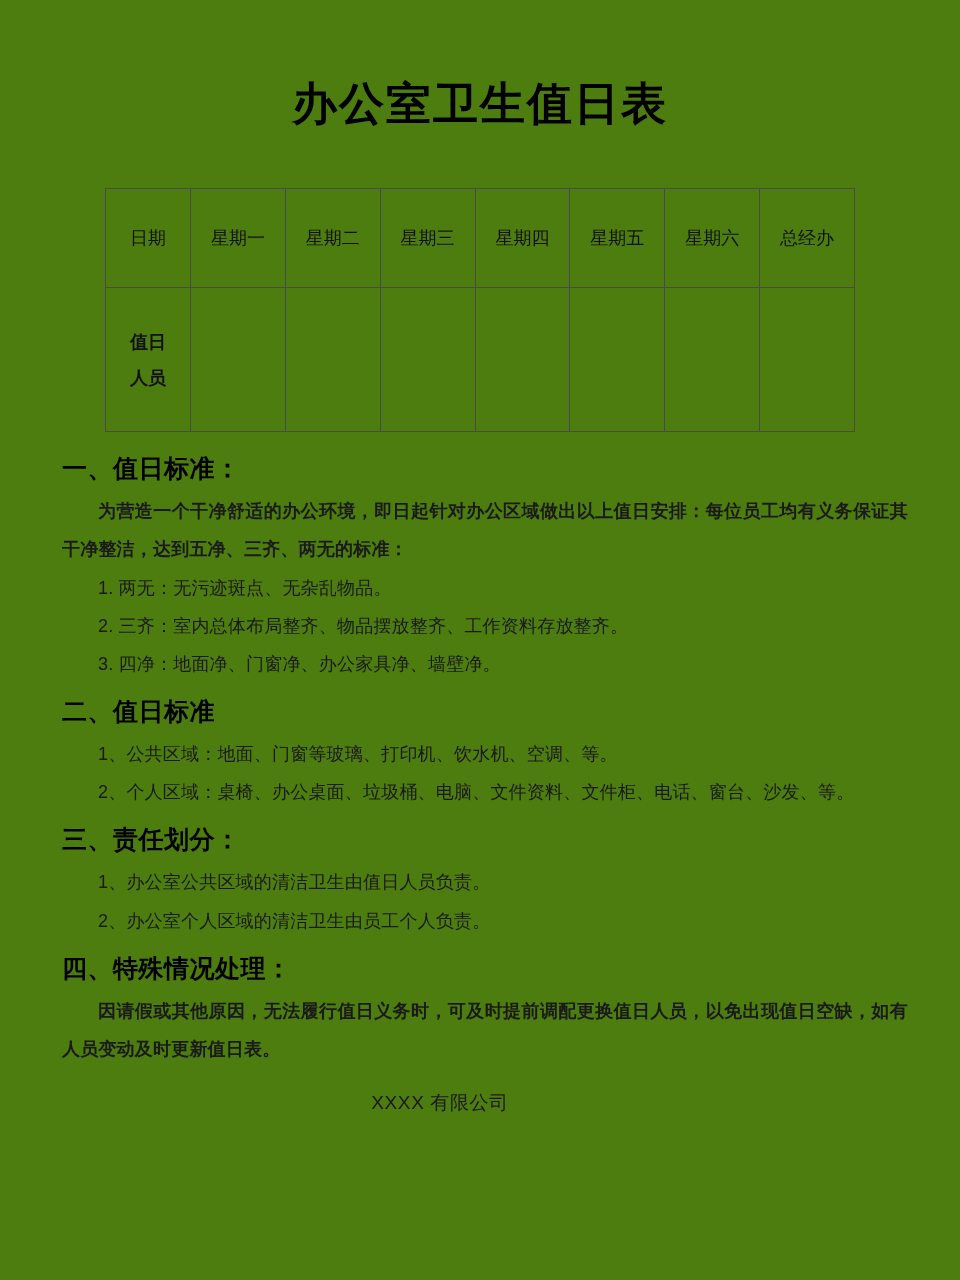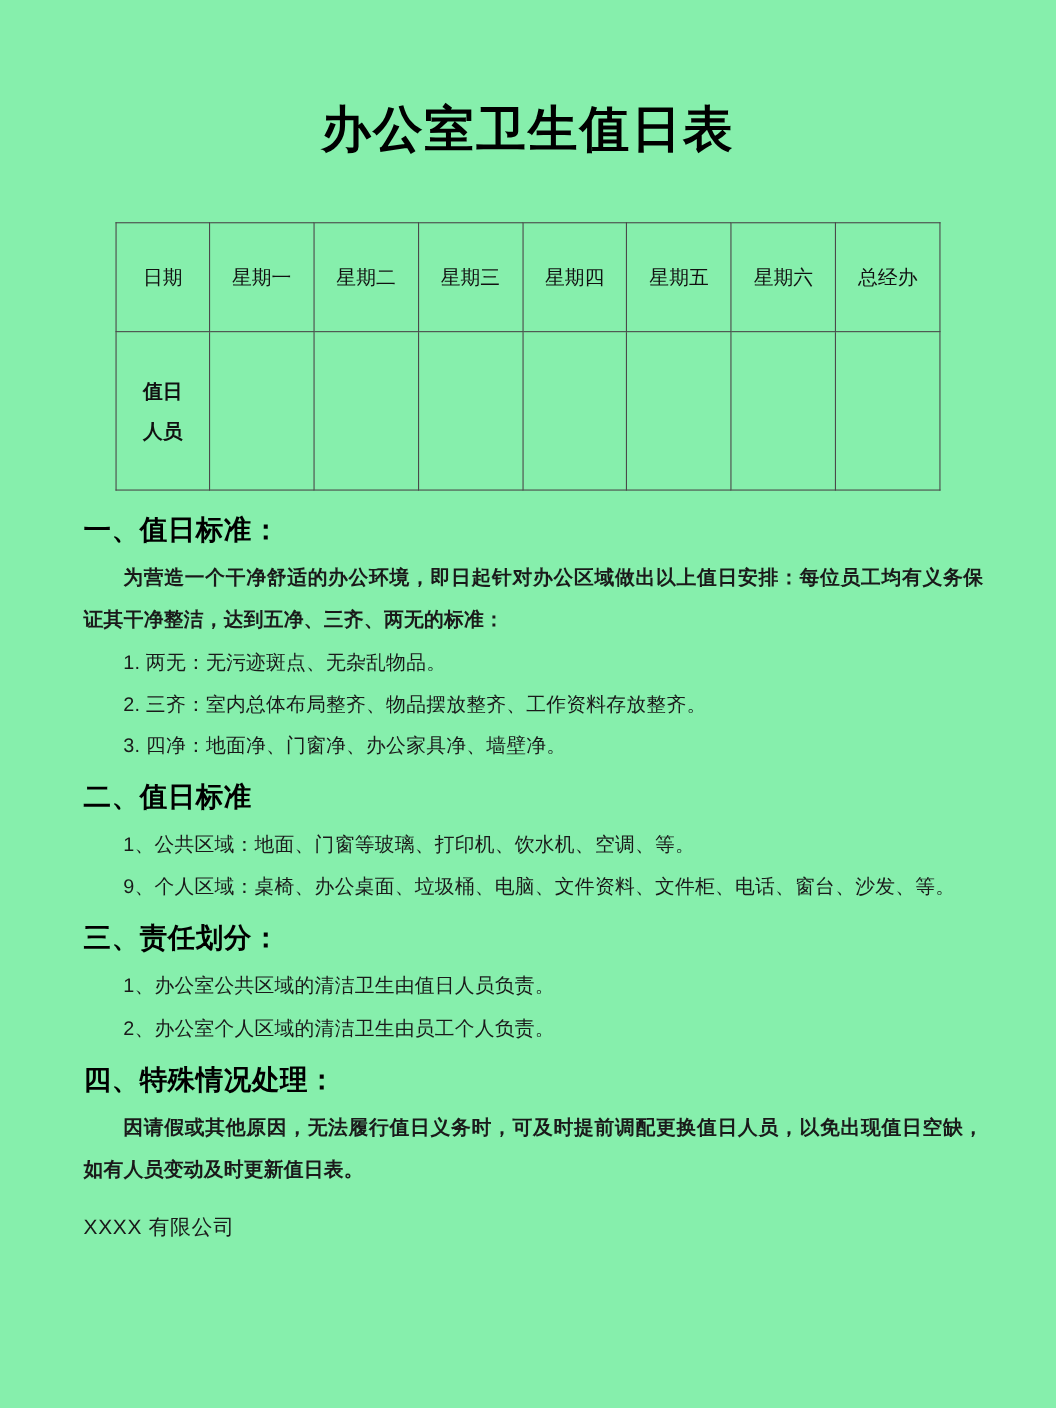--- a/index.html
+++ b/index.html
@@ -13,22 +13,22 @@
     position: relative;
     font-family: "Liberation Sans", "DejaVu Sans", sans-serif;
     color: #1a1a1a;
     overflow: hidden;
   }
 
   .page {
     width: 960px;
     height: 1280px;
     box-sizing: border-box;
-    padding: 14px;
-    background: #86efac;
+    padding: 0;
+    background: #4d7c0f;
     position: relative;
   }
 
   
   .doc-title {
     text-align: center;
     font-size: 45px;
     font-weight: bold;
     letter-spacing: 2px;
     color: #000000;
@@ -112,21 +112,21 @@
     font-size: 18px;
     line-height: 2.12;
     color: #1a1a1a;
     padding-left: 36px;
     letter-spacing: 0.2px;
   }
 
   
   .signature-block {
     padding: 14px 0 0 0;
-    text-align: left;
+    text-align: center;
     padding-right: 90px;
   }
   .sig-line {
     font-size: 19px;
     line-height: 2.2;
     color: #1a1a1a;
     letter-spacing: 0.6px;
   }
 </style>
 </head>
@@ -177,21 +177,21 @@
         <li class="list-item">1.  两无：无污迹斑点、无杂乱物品。</li>
         <li class="list-item">2.  三齐：室内总体布局整齐、物品摆放整齐、工作资料存放整齐。</li>
         <li class="list-item">3.  四净：地面净、门窗净、办公家具净、墙壁净。</li>
       </ul>
     </div>
 
     <div>
       <p class="section-heading">二、值日标准</p>
       <ul class="num-list">
         <li class="list-item">1、公共区域：地面、门窗等玻璃、打印机、饮水机、空调、等。</li>
-        <li class="list-item">9、个人区域：桌椅、办公桌面、垃圾桶、电脑、文件资料、文件柜、电话、窗台、沙发、等。</li>
+        <li class="list-item">2、个人区域：桌椅、办公桌面、垃圾桶、电脑、文件资料、文件柜、电话、窗台、沙发、等。</li>
       </ul>
     </div>
 
     <div>
       <p class="section-heading">三、责任划分：</p>
       <ul class="num-list">
         <li class="list-item">1、办公室公共区域的清洁卫生由值日人员负责。</li>
         <li class="list-item">2、办公室个人区域的清洁卫生由员工个人负责。</li>
       </ul>
     </div>

